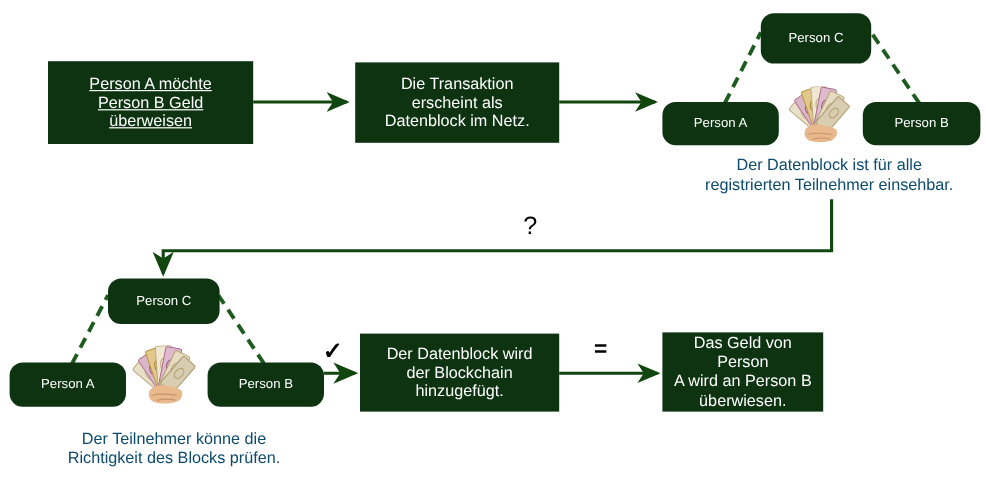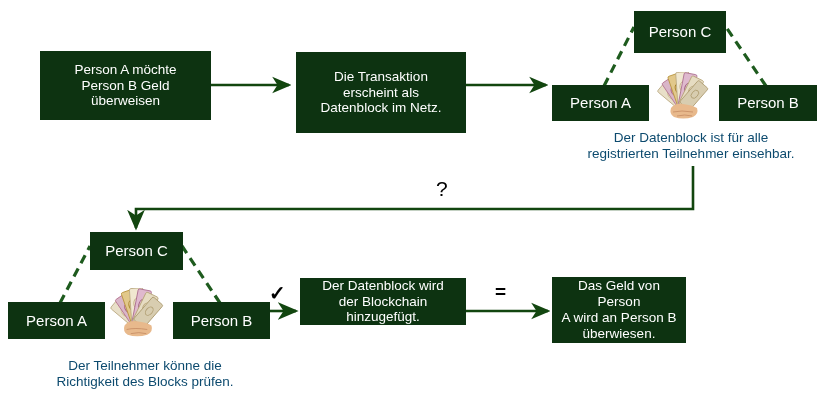--- a/index.html
+++ b/index.html
@@ -27,21 +27,22 @@
     text-align: center;
     line-height: 1.18;
     font-size: 13.5px;
     font-family: "Liberation Sans", sans-serif;
     box-sizing: border-box;
     padding: 2px 4px;
     white-space: pre-line;
     z-index: 4;
   }
   .box.small {
-    font-size: 15px;
+    font-size: 11px;
+    border-radius: 11px;
   }
   .caption {
     position: absolute;
     color: #0c4a6e;
     font-size: 13.5px;
     line-height: 1.22;
     text-align: center;
     font-family: "Liberation Sans", sans-serif;
     white-space: pre-line;
     z-index: 3;
@@ -89,25 +90,25 @@
     <path d="M693 166 L693 209 L136 209 L136 228" fill="none" stroke="#12460f" stroke-width="2.6" marker-end="url(#arrowhead)"></path>
 
     <line x1="60" y1="303" x2="90" y2="246" stroke="#1e5b1e" stroke-width="3.2" stroke-dasharray="9,6"></line>
     <line x1="220" y1="303" x2="182" y2="246" stroke="#1e5b1e" stroke-width="3.2" stroke-dasharray="9,6"></line>
 
     <line x1="270" y1="311" x2="296" y2="311" stroke="#12460f" stroke-width="2.6" marker-end="url(#arrowhead)"></line>
 
     <line x1="466" y1="311" x2="548" y2="311" stroke="#12460f" stroke-width="2.4" marker-end="url(#arrowhead)"></line>
   </svg>
 
-  <div class="box" style="left:40px; top:51px; width:171px; height:69px;">Person A möchte
+  <div class="box" style="left:40px; top:51px; width:171px; height:69px;text-decoration:underline;">Person A möchte
 Person B Geld
 überweisen</div>
 
-  <div class="box" style="left:296px; top:52px; width:170px; height:81px;">Die Transaktion
+  <div class="box" style="left:296px; top:52px; width:170px; height:67px;">Die Transaktion
 erscheint als
 Datenblock im Netz.</div>
 
   <div class="box small" style="left:634px; top:11px; width:92px; height:42px;">Person C</div>
 
   <div class="box small" style="left:552px; top:85px; width:97px; height:36px;">Person A</div>
 
   <div class="box small" style="left:719px; top:85px; width:98px; height:36px;">Person B</div>
 
   <div class="money" style="left:655px; top:72px; width:58px; height:50px;">
@@ -195,21 +196,21 @@
       <path d="M18 40 q8 -2 20 0" fill="none" stroke="#c99168" stroke-width="0.9"></path>
       <path d="M22 44 q8 -2 15 0" fill="none" stroke="#c99168" stroke-width="0.9"></path>
     </svg>
   </div>
 
   <div class="caption" style="left:20px; top:358px; width:250px;">Der Teilnehmer könne die
 Richtigkeit des Blocks prüfen.</div>
 
   <div class="glyph" style="left:269px; top:283px; font-size:20px; font-weight:700;">✓</div>
 
-  <div class="box" style="left:300px; top:278px; width:166px; height:47px;">Der Datenblock wird
+  <div class="box" style="left:300px; top:278px; width:166px; height:65px;">Der Datenblock wird
 der Blockchain
 hinzugefügt.</div>
 
   <div class="glyph" style="left:495px; top:282px; font-size:19px; font-weight:700;">=</div>
 
   <div class="box" style="left:552px; top:277px; width:134px; height:66px;">Das Geld von Person
 A wird an Person B
 überwiesen.</div>
 
 </div>

